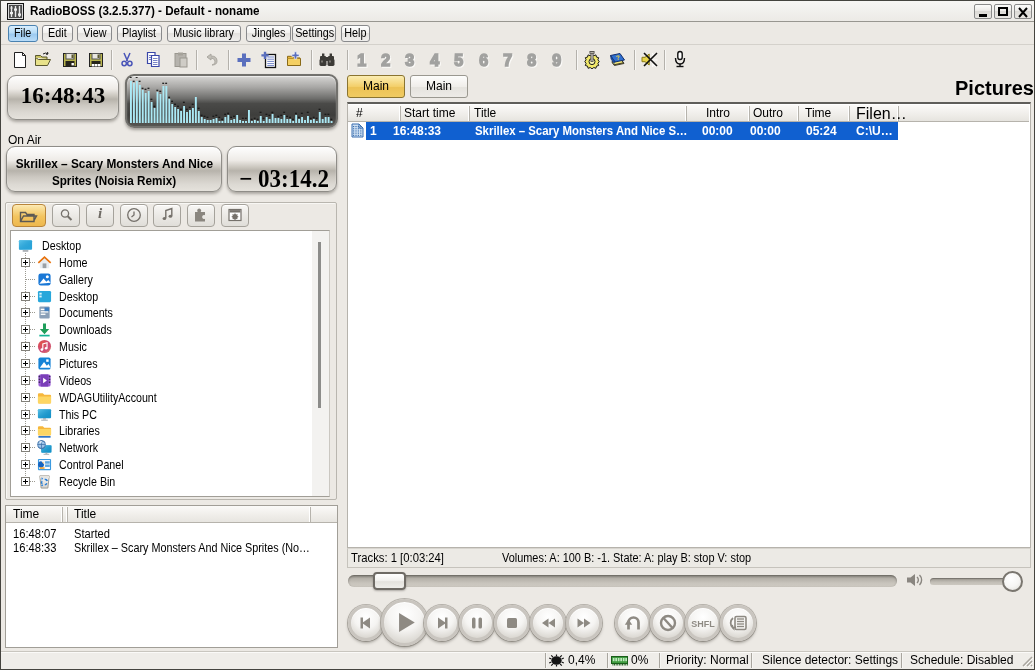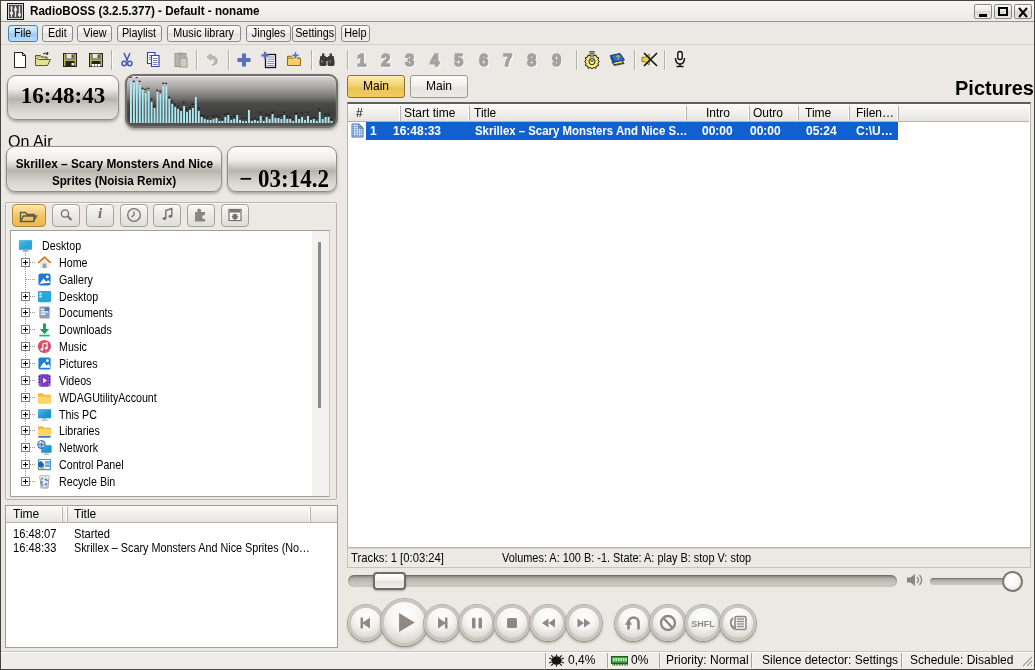--- a/index.html
+++ b/index.html
@@ -354,21 +354,21 @@
       <rect x="190.60" y="31.7" width="1.9" height="1.2" fill="#161616"></rect>
       <rect x="193.75" y="42" width="1.9" height="4" fill="#abe9f5"></rect>
       <rect x="196.70" y="40" width="1.9" height="6" fill="#abe9f5"></rect>
       <rect x="196.50" y="36.7" width="1.9" height="1.2" fill="#161616"></rect>
       <rect x="199.65" y="40" width="1.9" height="6" fill="#abe9f5"></rect>
       <rect x="199.45" y="36.7" width="1.9" height="1.2" fill="#161616"></rect>
       <rect x="202.60" y="44" width="1.9" height="2" fill="#abe9f5"></rect>
       <rect x="202.40" y="41.7" width="1.9" height="1.2" fill="#161616"></rect>
     </svg>
   </div>
-<div class="a" style="left:8px;top:133px;font-size:16px">On Air</div>
+<div class="a" style="left:8px;top:133px;font-size:12px">On Air</div>
 <div class="panel a" style="left:6px;top:146px;width:216px;height:46px"></div>
 <div class="a" style="left:6px;top:157px;width:216px;font-size:13px;font-weight:bold;text-align:center;line-height:13px;white-space:nowrap;transform:scaleX(0.91)">Skrillex – Scary Monsters And Nice</div>
 <div class="a" style="left:6px;top:173.5px;width:216px;font-size:13px;font-weight:bold;text-align:center;line-height:13px;white-space:nowrap;transform:scaleX(0.90)">Sprites (Noisia Remix)</div>
 <div class="panel a" style="left:227px;top:146px;width:110px;height:46px"></div>
 <div class="a" style="left:227px;top:166px;width:102px;font-family:'Liberation Serif',serif;font-weight:bold;font-size:25px;text-align:right;line-height:25px;transform:scaleX(0.92);transform-origin:100% 50%">− 03:14.2</div>
 <div class="a" style="left:5px;top:202px;width:332px;height:298px;border:1px solid #b9b6af;border-radius:2px;box-shadow:inset 1px 1px 0 #f8f7f4"></div>
 <div class="ttab" style="left:12px;top:204px;width:34px;background:linear-gradient(180deg,#fce9b0,#f3c45f 55%,#eeb84e);border-color:#b9853a;box-shadow:inset 0 1px 0 #fde9b4"></div>
 <div class="ttab" style="left:52px;top:204px"></div>
 <div class="ttab" style="left:86px;top:204px"></div>
 <div class="ttab" style="left:120px;top:204px"></div>
@@ -587,21 +587,21 @@
 <div class="a" style="left:749px;top:105.5px;width:1px;height:15px;background:#b6b3ac;box-shadow:-1px 0 0 #fff"></div>
 <div class="a" style="left:798px;top:105.5px;width:1px;height:15px;background:#b6b3ac;box-shadow:-1px 0 0 #fff"></div>
 <div class="a" style="left:849px;top:105.5px;width:1px;height:15px;background:#b6b3ac;box-shadow:-1px 0 0 #fff"></div>
 <div class="a" style="left:898px;top:105.5px;width:1px;height:15px;background:#b6b3ac;box-shadow:-1px 0 0 #fff"></div>
 <div class="a" style="left:356px;top:104.5px;font-size:12px;line-height:17px">#</div>
 <div class="a" style="left:404px;top:104.5px;font-size:12px;line-height:17px">Start time</div>
 <div class="a" style="left:474px;top:104.5px;font-size:12px;line-height:17px">Title</div>
 <div class="a" style="left:706px;top:104.5px;font-size:12px;line-height:17px">Intro</div>
 <div class="a" style="left:753px;top:104.5px;font-size:12px;line-height:17px">Outro</div>
 <div class="a" style="left:805px;top:104.5px;font-size:12px;line-height:17px">Time</div>
-<div class="a" style="left:856px;top:104.5px;font-size:12px;line-height:17px">Filen…</div>
+<div class="a" style="left:856px;top:104.5px;font-size:16px;line-height:17px">Filen…</div>
 <div class="a" style="left:366px;top:122px;width:532px;height:17.5px;background:#1060d0"></div>
 <svg class="a" style="left:351px;top:123px" width="13" height="15" viewBox="0 0 13 15">
     <path d="M1 1 h7 l4 4 v9 h-11z" fill="#cfe0f2" stroke="#3a6fb0"></path>
     <path d="M8 1 v4 h4" fill="none" stroke="#3a6fb0"></path>
     <g fill="#3a6fb0">
       <rect x="2.0" y="3.0" width="1.2" height="1.1"></rect>
       <rect x="4.4" y="3.0" width="1.2" height="1.1"></rect>
       <rect x="6.8" y="3.0" width="1.2" height="1.1"></rect>
       <rect x="9.2" y="3.0" width="1.2" height="1.1"></rect>
       <rect x="2.0" y="5.2" width="1.2" height="1.1"></rect>

